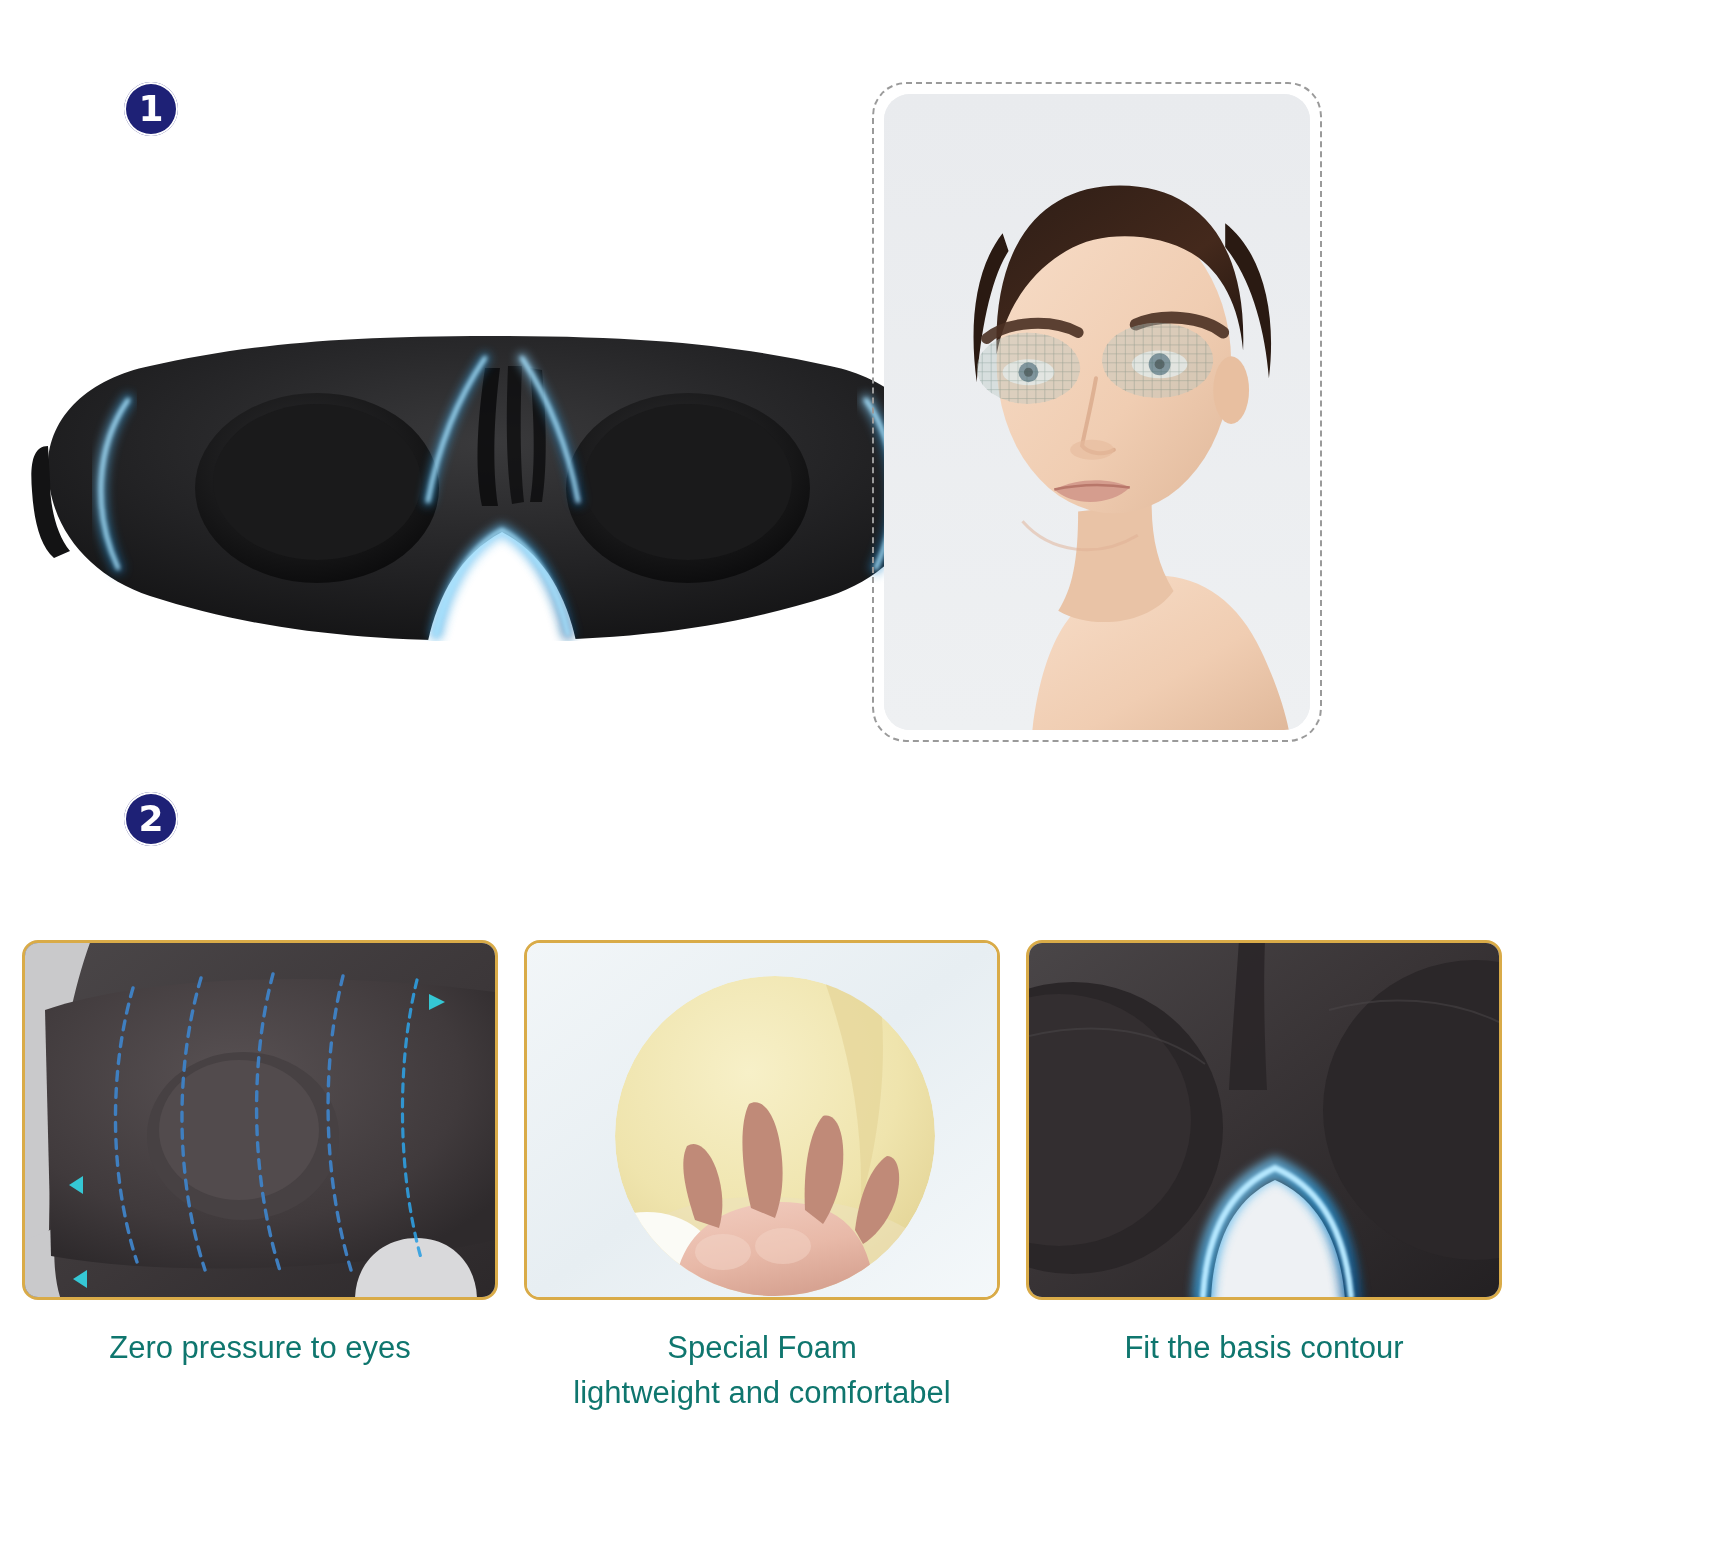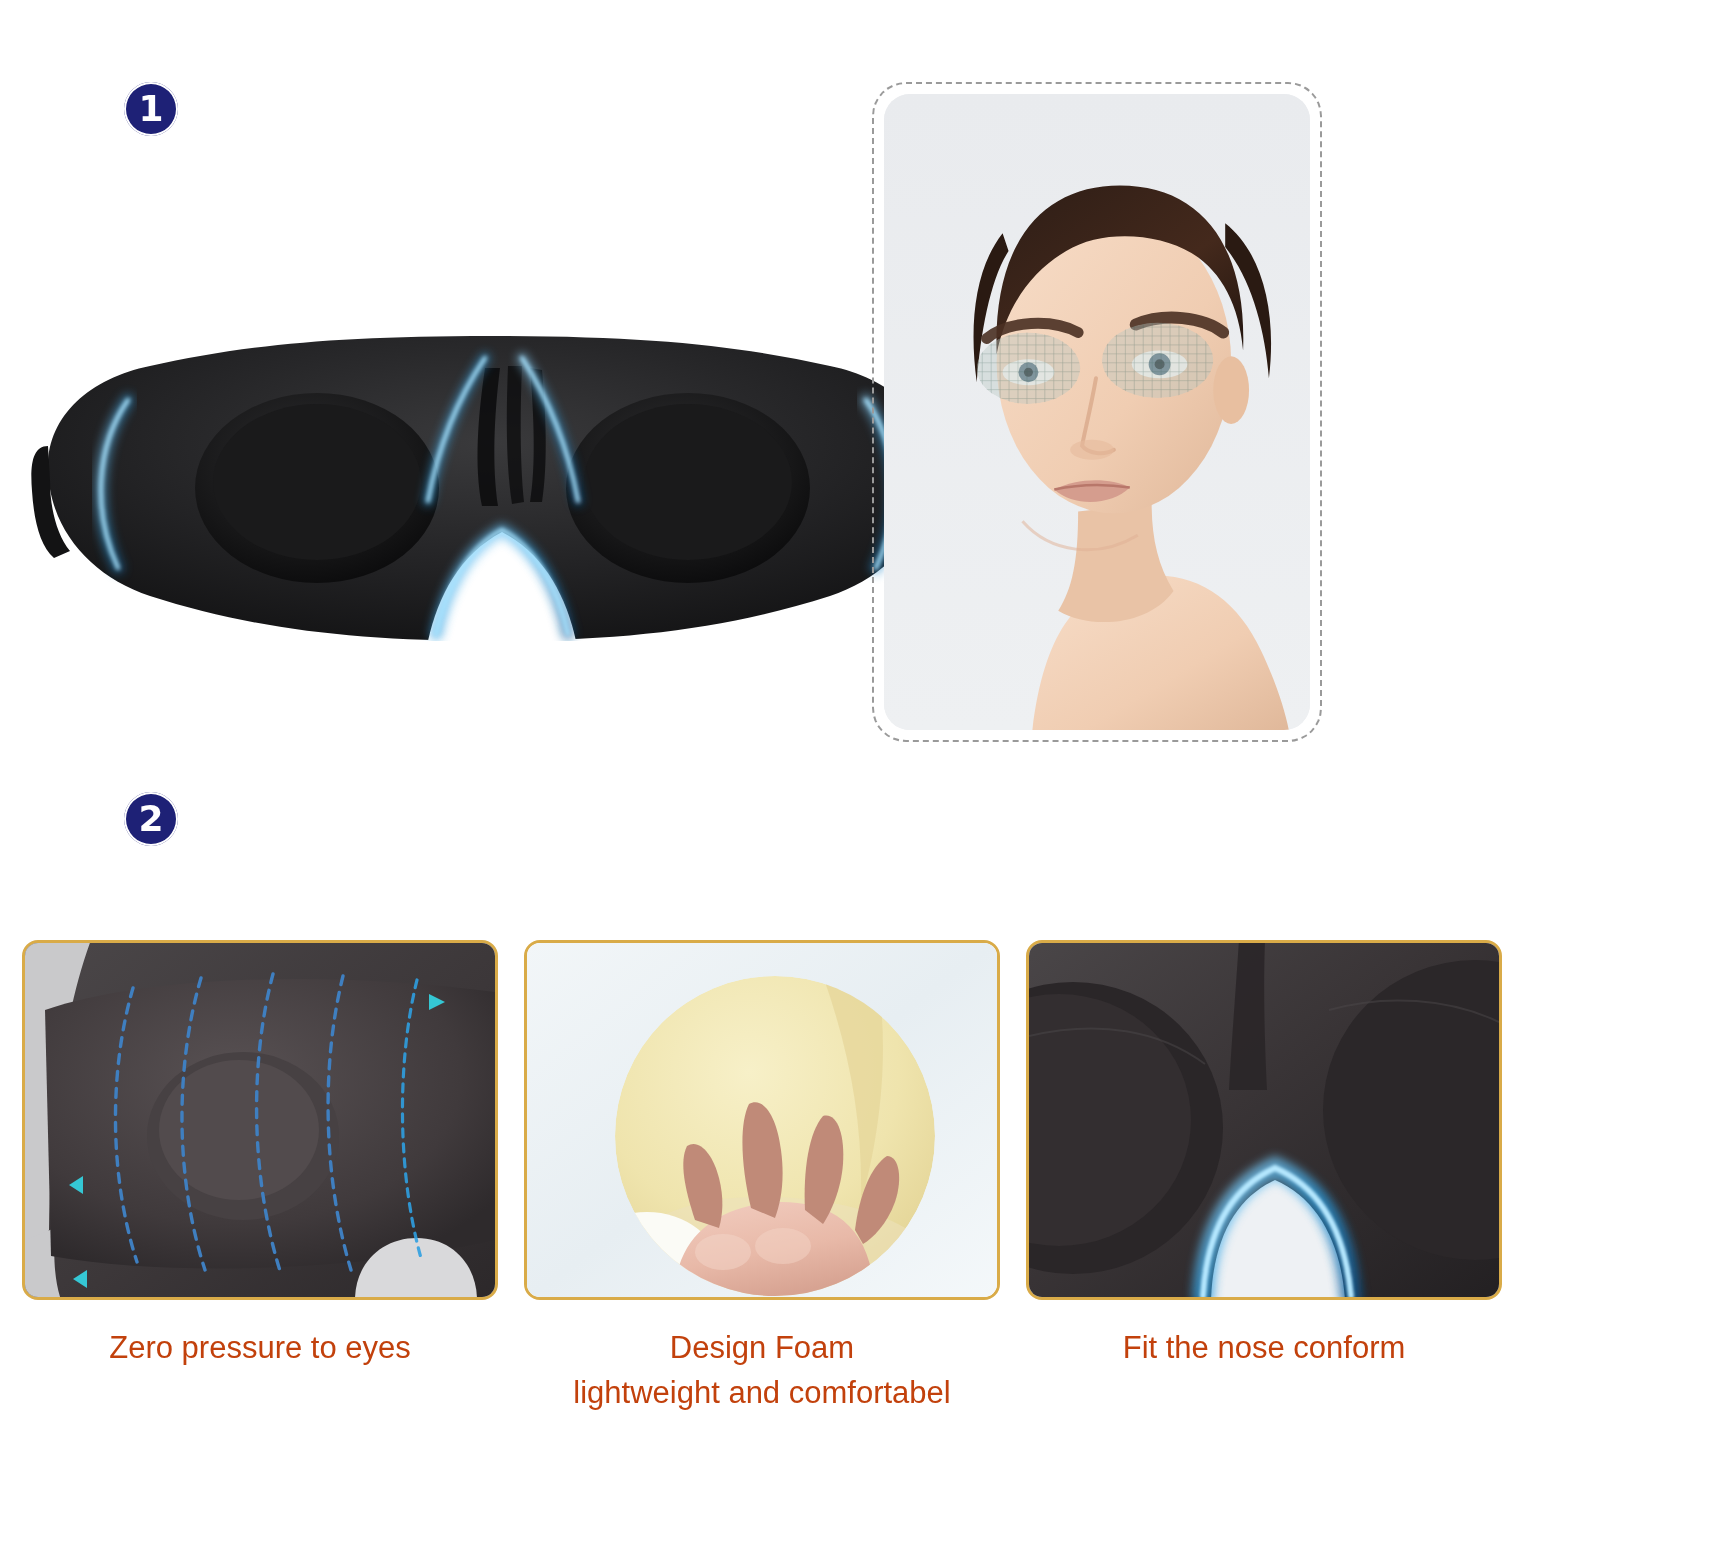--- a/index.html
+++ b/index.html
@@ -114,21 +114,21 @@
     border: 3px solid #d9ab48;
     border-radius: 16px;
     overflow: hidden;
     position: relative;
     background: #ffffff;
   }
   .panel svg { position: absolute; inset: 0; width: 100%; height: 100%; }
   .caption {
     margin-top: 26px;
     text-align: center;
-    color: #c2410c;
+    color: #0f766e;
     font-size: 31px;
     line-height: 1.45;
   }
   .caption span { display: block; }
 </style>
 </head>
 <body>
 
 <div class="sec1-head">
   <div class="badge">1</div>
@@ -366,21 +366,21 @@
           <path d="M224,268 C214,226 212,184 222,164 C236,156 250,176 254,210 C258,240 254,262 248,278 Z" fill="#c08a78"></path>
           <path d="M278,270 C276,230 282,192 296,176 C310,172 318,194 316,224 C314,250 304,272 296,284 Z" fill="#c08a78"></path>
           <path d="M328,290 C332,256 344,226 360,216 C372,216 376,238 368,262 C360,284 346,298 336,304 Z" fill="#c08a78"></path>
 
           <ellipse cx="196" cy="312" rx="28" ry="18" fill="#f3d3c6" opacity="0.55"></ellipse>
           <ellipse cx="256" cy="306" rx="28" ry="18" fill="#f3d3c6" opacity="0.5"></ellipse>
         </g>
       </svg>
     </div>
     <div class="caption">
-      <span>Design Foam</span>
+      <span>Special Foam</span>
       <span>lightweight and comfortabel</span>
     </div>
   </div>
 
   <div class="panel-col">
     <div class="panel">
       <svg viewBox="0 0 470 360" preserveAspectRatio="xMidYMid slice">
         <defs>
           <linearGradient id="p3bg" x1="0" y1="0" x2="1" y2="1">
             <stop offset="0%" stop-color="#4a4648"></stop>
@@ -411,17 +411,17 @@
         <path d="M182,360 C184,300 206,258 246,240 C288,258 312,302 316,360 Z" fill="#eef1f4"></path>
 
         <path d="M174,356 C178,292 202,248 246,228 C292,248 316,292 322,356" stroke="url(#p3glow)" stroke-width="22" fill="none" stroke-linecap="round" filter="url(#p3blur)" opacity="0.75"></path>
         <path d="M174,356 C178,292 202,248 246,228 C292,248 316,292 322,356" stroke="#b6e8ff" stroke-width="6" fill="none" stroke-linecap="round" filter="url(#p3blurS)"></path>
 
         <path d="M0,96 C70,80 130,90 176,124" stroke="#4c4749" stroke-width="2" fill="none" opacity="0.5"></path>
         <path d="M300,70 C356,54 420,58 470,82" stroke="#4c4749" stroke-width="2" fill="none" opacity="0.5"></path>
       </svg>
     </div>
     <div class="caption">
-      <span>Fit the nose conform</span>
+      <span>Fit the basis contour</span>
     </div>
   </div>
 
 </div>
 
 </body></html>

